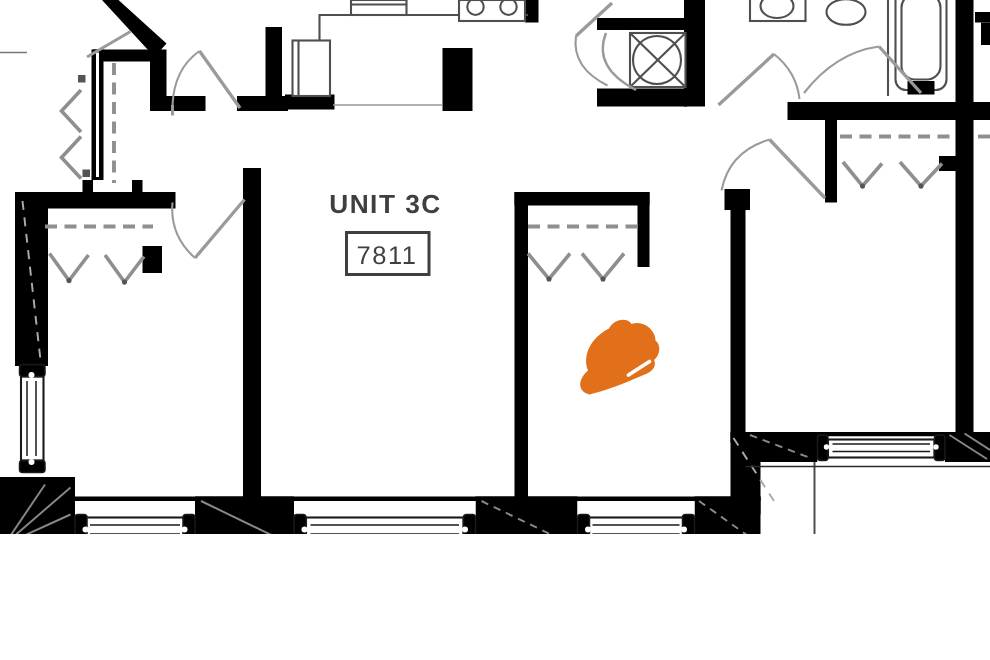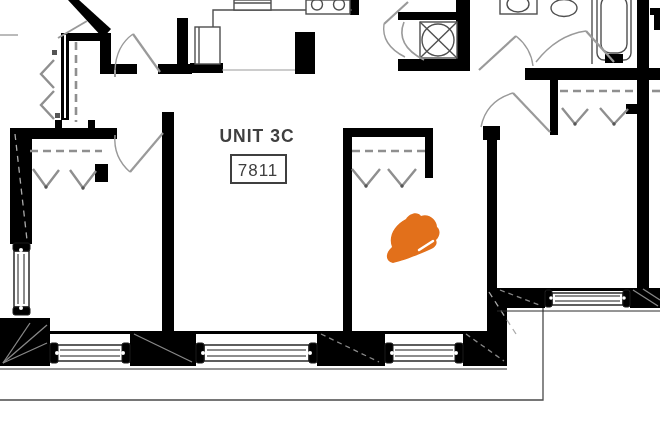--- a/index.html
+++ b/index.html
@@ -1,16 +1,16 @@
 <!DOCTYPE html>
 <html><head>
 <meta charset="utf-8">
 <style>
   html,body{margin:0;padding:0;background:#ffffff;}
-  #stage{position:relative;width:660px;height:440px;background:#ffffff;overflow:hidden;
+  #stage{position:relative;width:660px;height:356px;background:#ffffff;overflow:hidden;
          font-family:"Liberation Sans",sans-serif;}
   svg{position:absolute;left:0;top:0;}
   .unit-label{font-family:"Liberation Sans",sans-serif;font-weight:700;font-size:17.5px;
               letter-spacing:1px;fill:#3f3f3f;}
   .unit-number{font-family:"Liberation Sans",sans-serif;font-weight:400;font-size:17px;
                letter-spacing:1px;fill:#3f3f3f;}
 </style>
 </head>
 <body>
 

